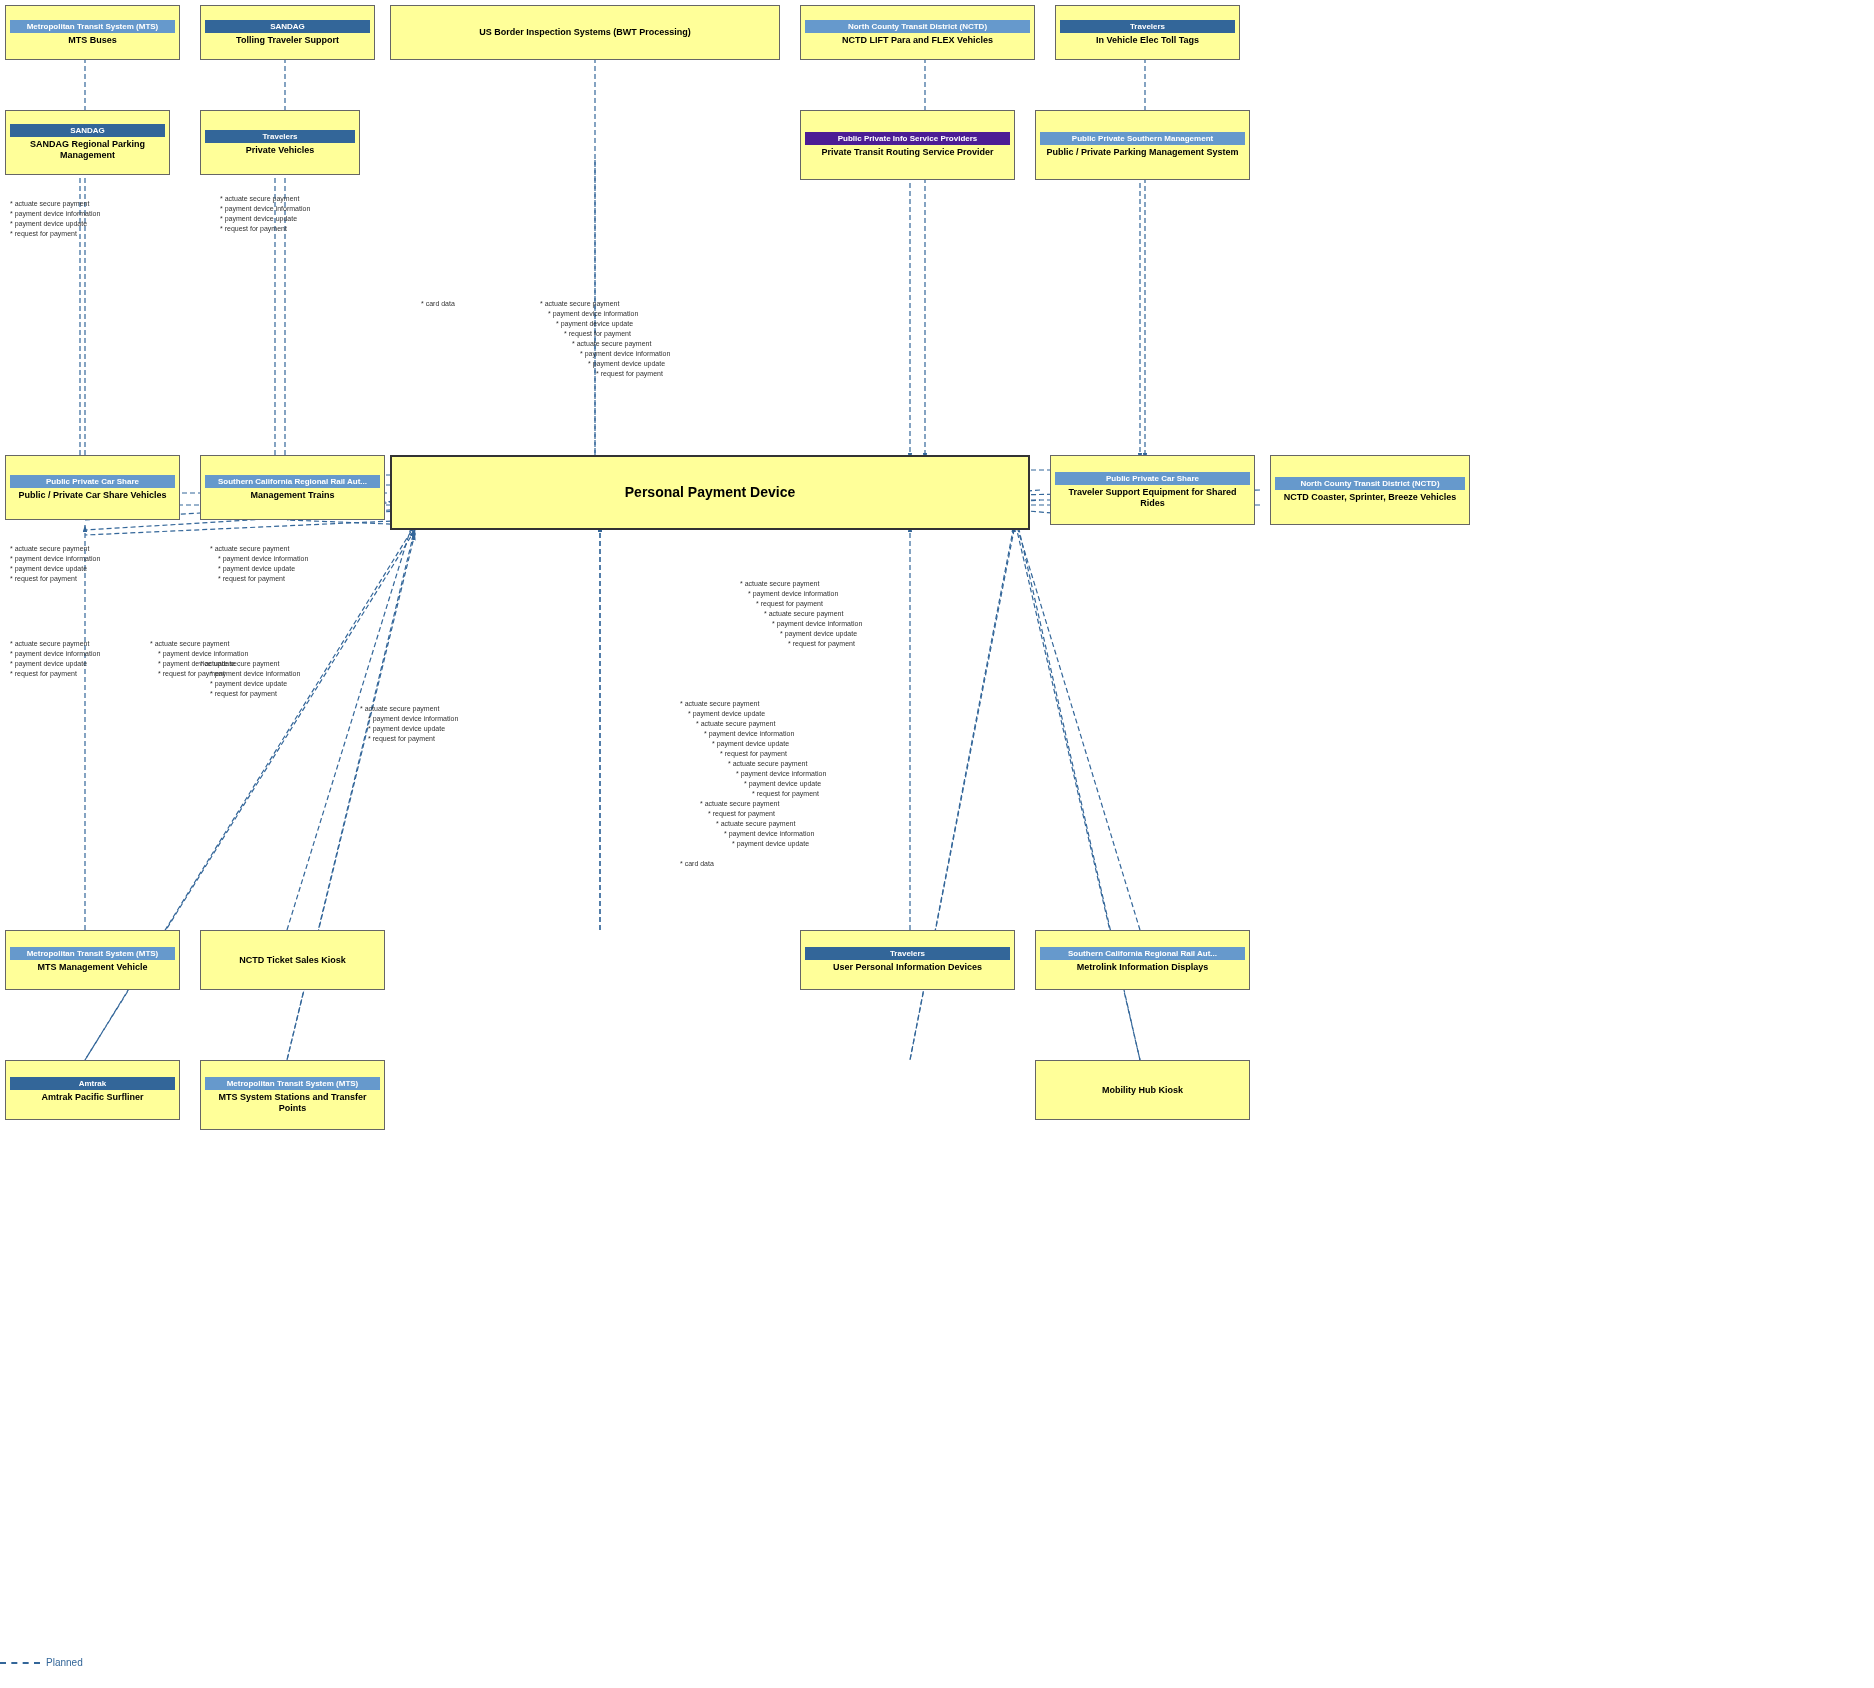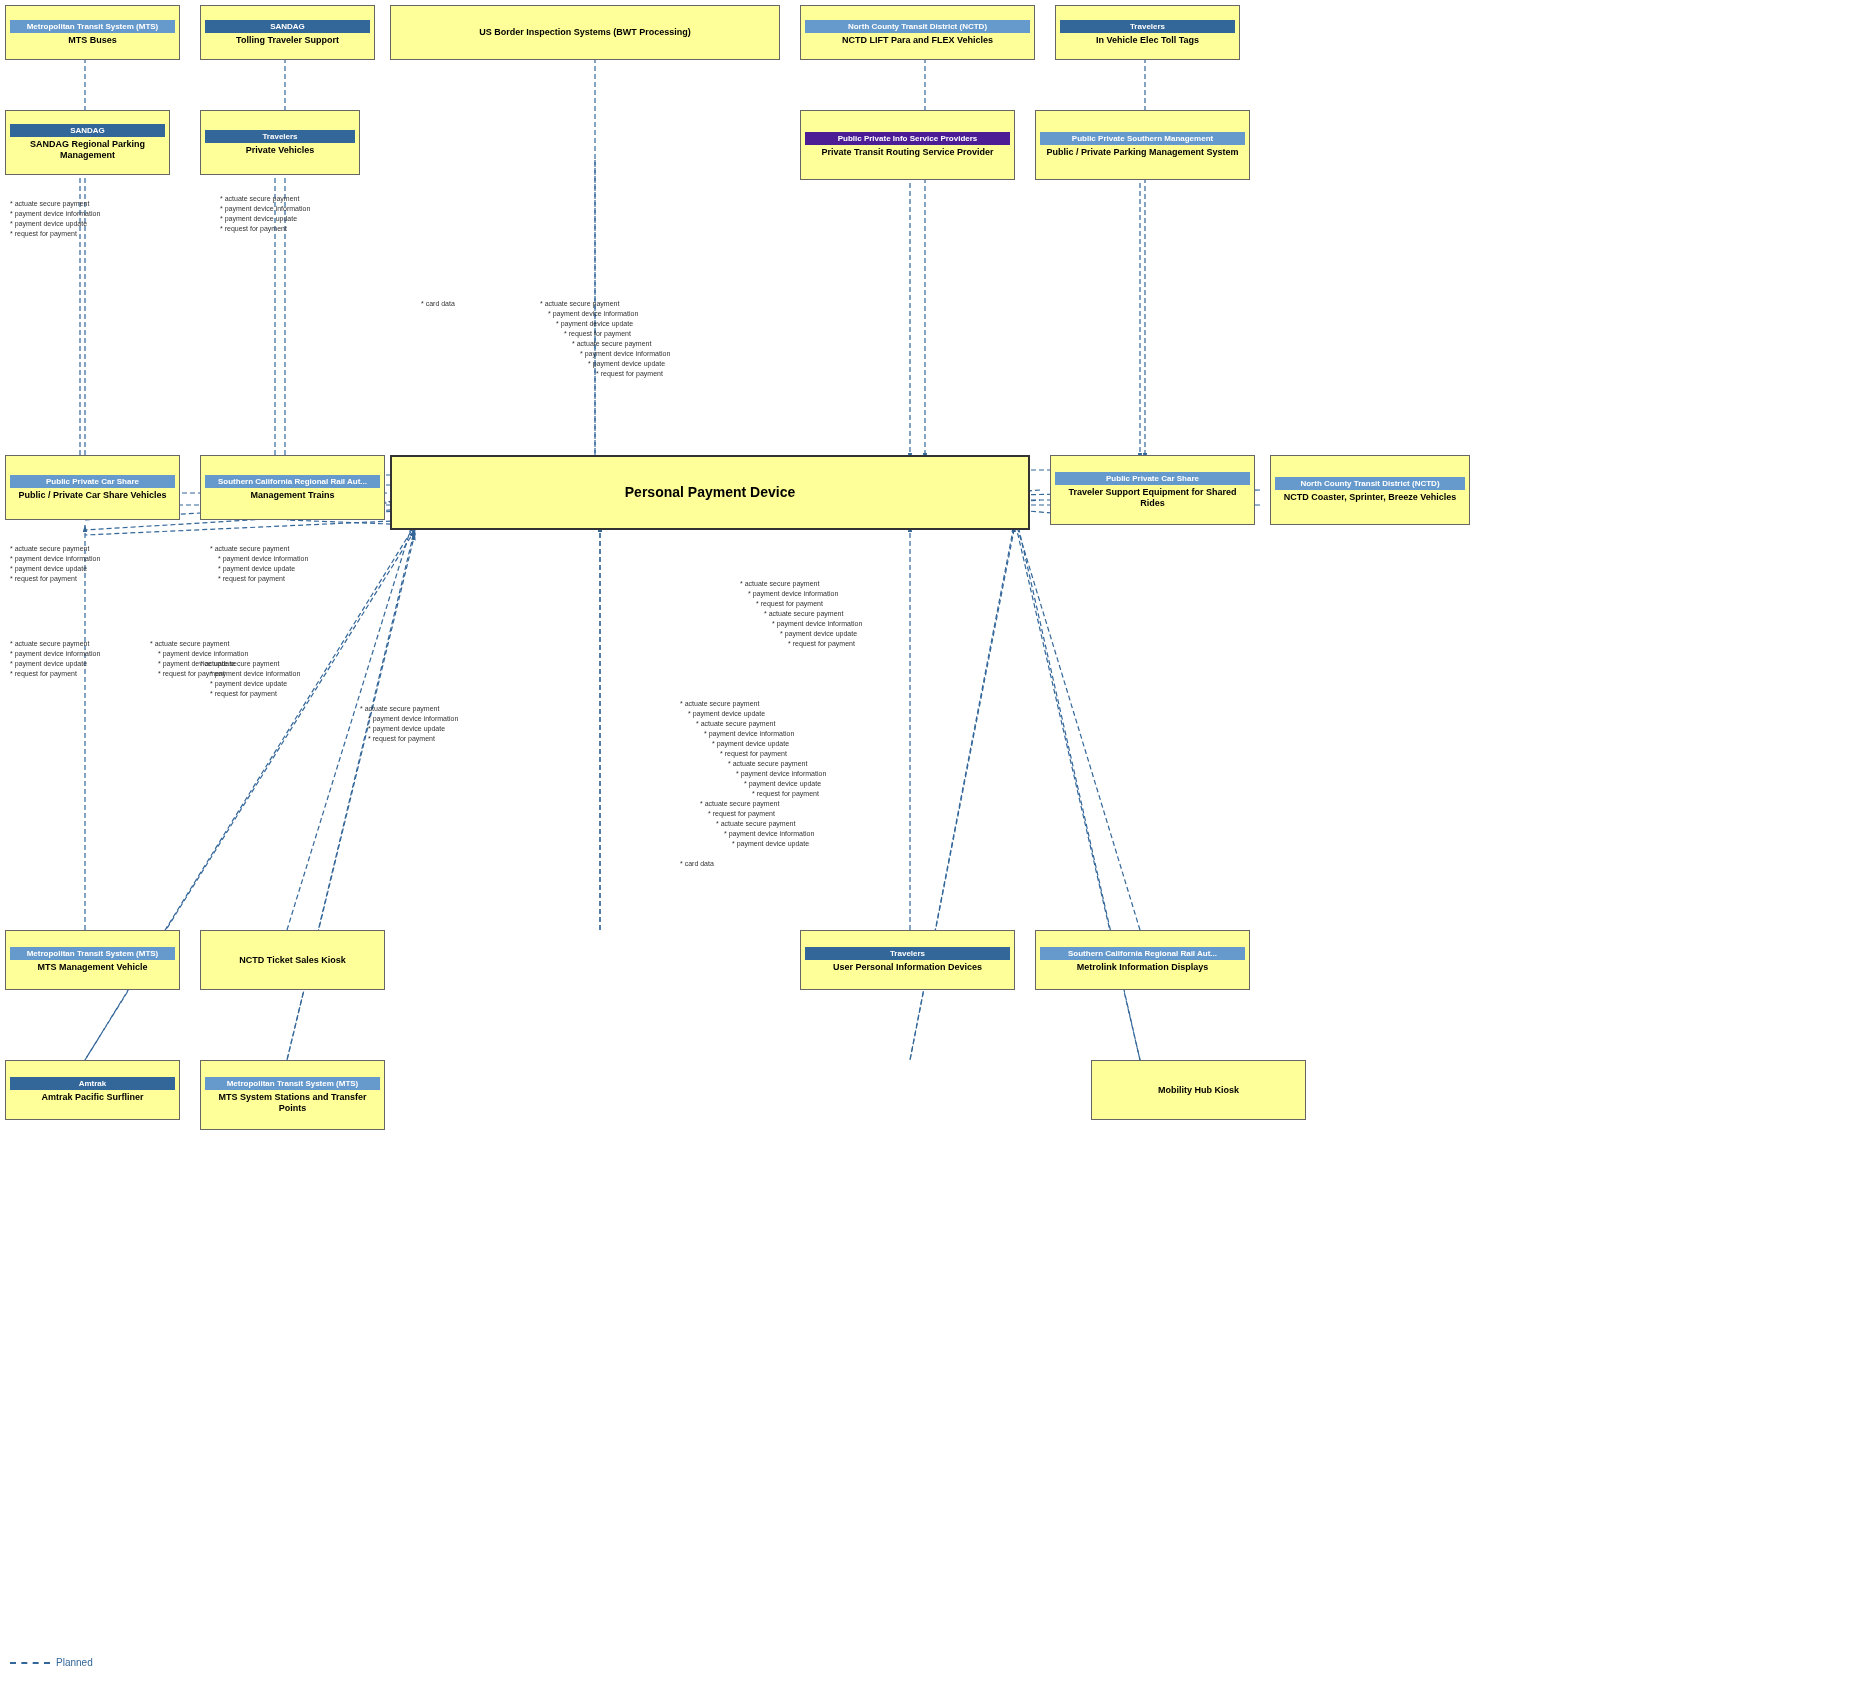--- a/index.html
+++ b/index.html
@@ -329,22 +329,22 @@
     <div class="node-header" style="background:#336699;">Amtrak</div>
     <div class="node-body">Amtrak Pacific Surfliner</div>
   </div>
 
   <div class="node node-yellow" style="left:200px;top:1060px;width:185px;height:70px;">
     <div class="node-header" style="background:#6699cc;">Metropolitan Transit System (MTS)</div>
     <div class="node-body">MTS System Stations and Transfer Points</div>
   </div>
 
 
-  <div class="node node-yellow" style="left:1091px;top:1060px;width:215px;height:60px;">
+  <div class="node node-yellow" style="left:1035px;top:1060px;width:215px;height:60px;">
     <div class="node-body" style="font-weight:bold;">Mobility Hub Kiosk</div>
   </div>
 
-  <div class="legend" style="bottom:20px;left:10px;">
+  <div class="legend" style="bottom:20px;left:0;">
     <div style="width:40px;height:0;border-bottom:2px dashed #336699;"></div>
     <span class="legend-label">Planned</span>
   </div>
 
 </div>
 
 </body></html>

